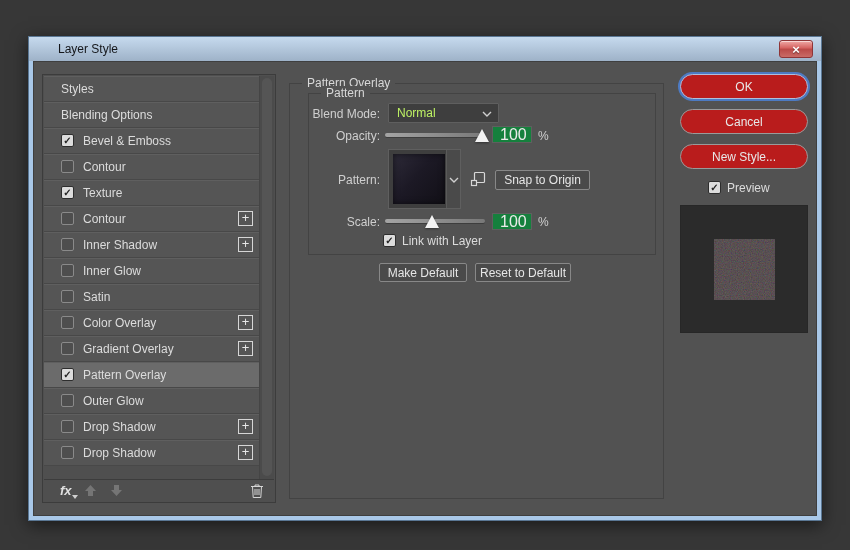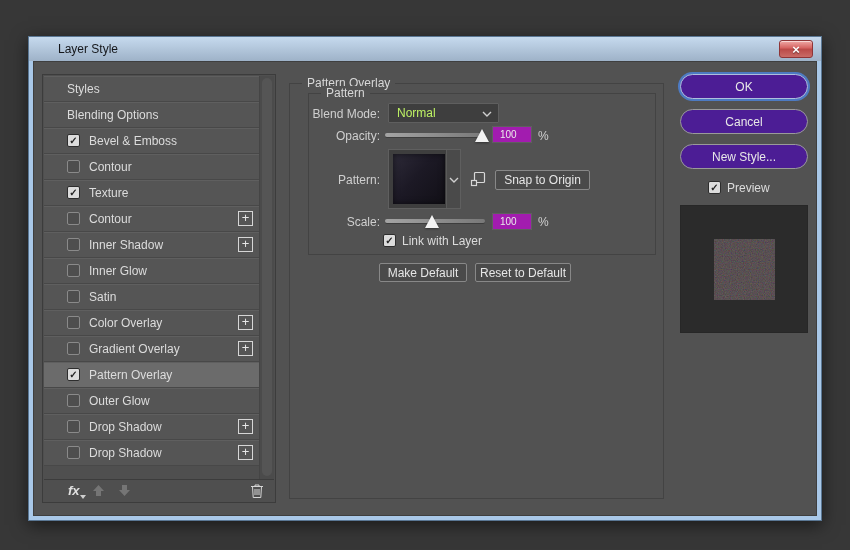--- a/index.html
+++ b/index.html
@@ -22,41 +22,41 @@
     text-shadow:0 1px 1px rgba(0,0,0,.45);}
   .body{position:absolute;left:4px;right:4px;top:24px;bottom:4px;
     background:#525252;border:1px solid #3f3f3f;}
 
   
   .sidebar{position:absolute;left:8px;top:12px;width:234px;height:429px;
     background:#4f4f4f;border:1px solid #3c3c3c;}
   .list{position:absolute;left:1px;top:1px;width:216px;}
   .row{position:relative;height:26px;display:flex;align-items:center;
     background:#555555;border-bottom:1px solid #484848;
-    box-shadow:inset 0 1px 0 #5f5f5f;padding-left:23px;cursor:pointer;}
+    box-shadow:inset 0 1px 0 #5f5f5f;padding-left:17px;cursor:pointer;}
   .row.selected{background:#6b6b6b;}
   .row.indent{}
   .row-label{font-size:12px;color:#dcdcdc;white-space:nowrap;}
   .cb{width:13px;height:13px;border-radius:2px;background:#4e4e4e;
     border:1px solid #8a8a8a;display:flex;align-items:center;justify-content:center;
     flex:0 0 13px;}
   .row .cb{margin-right:9px;}
   .cb.checked{background:#dcdcdc;border-color:#2d2d2d;}
   .tick{display:none;font-size:10px;font-weight:bold;color:#1f1f1f;line-height:1;}
   .cb.checked .tick{display:block;}
   .plus-btn{position:absolute;right:7px;top:5px;width:15px;height:15px;
     border:1px solid #d6d6d6;color:#e8e8e8;font-size:13px;line-height:12px;
     text-align:center;cursor:pointer;}
   .scrollbar{position:absolute;right:1px;top:1px;width:15px;height:404px;
     background:#4b4b4b;border-left:1px solid #454545;}
   .scroll-thumb{position:absolute;left:2px;top:2px;width:10px;height:398px;
     background:#555555;border-radius:5px;}
   .sidebar-footer{position:absolute;left:1px;right:1px;bottom:1px;height:22px;
     background:#4f4f4f;border-top:1px solid #3c3c3c;display:flex;align-items:center;}
-  .fx-btn{margin-left:24px;font-style:italic;font-weight:bold;font-size:13px;
+  .fx-btn{margin-left:16px;font-style:italic;font-weight:bold;font-size:13px;
     color:#e0e0e0;line-height:1;cursor:pointer;position:relative;}
   .fx-caret{position:absolute;right:-6px;bottom:-2px;width:0;height:0;
     border-left:3px solid transparent;border-right:3px solid transparent;
     border-top:4px solid #cfcfcf;}
   .arrow-btn{margin-left:11px;width:15px;height:15px;cursor:pointer;}
   .trash-btn{margin-left:auto;margin-right:10px;width:14px;height:16px;cursor:pointer;}
 
   
   .group-outer{position:absolute;left:255px;top:21px;width:375px;height:416px;
     border:1px solid #434343;}
@@ -72,41 +72,41 @@
     font-size:12px;line-height:18px;padding-left:8px;cursor:pointer;}
   .dd-chev{position:absolute;right:6px;top:7px;}
   .slider{position:absolute;width:100px;height:16px;}
   .sl-track{position:absolute;left:0;top:7px;width:100%;height:4px;border-radius:2px;
     background:linear-gradient(to right,#a4a4a4,#787878);
     box-shadow:0 1px 0 rgba(0,0,0,.25);}
   .sl-thumb{position:absolute;bottom:0;width:0;height:0;margin-left:-7px;
     border-left:7px solid transparent;border-right:7px solid transparent;
     border-bottom:13px solid #f2f2f2;cursor:pointer;
     filter:drop-shadow(0 1px 1px rgba(0,0,0,.4));}
-  .num-field{position:absolute;width:40px;height:17px;background:#a21caf;
-    border:1px solid #5f5f5f;color:#eaeaea;font-size:10px;line-height:15px;
+  .num-field{position:absolute;width:40px;height:17px;background:#15803d;
+    border:1px solid #5f5f5f;color:#eaeaea;font-size:16px;line-height:15px;
     padding-left:7px;}
   .unit{position:absolute;font-size:12px;color:#cfcfcf;}
   .swatch{position:absolute;left:354px;top:87px;width:73px;height:60px;
     background:#3e3e3e;border:1px solid #5f5f5f;cursor:pointer;}
   .swatch-thumb{position:absolute;left:4px;top:4px;width:52px;height:50px;
     background:linear-gradient(130deg,#2d2a38 0%,#1c1925 45%,#121017 100%);
     box-shadow:inset 0 0 6px rgba(0,0,0,.6);}
   .swatch-dd{position:absolute;right:0;top:0;width:14px;height:100%;
     background:#4a4a4a;border-left:1px solid #5a5a5a;}
   .swatch-dd svg{position:absolute;left:2px;top:27px;}
   .mini-icon{position:absolute;left:436px;top:109px;width:16px;height:16px;cursor:pointer;}
   .btn{position:absolute;background:#4a4a4a;border:1px solid #888888;border-radius:2px;
     color:#e6e6e6;font-size:12px;display:flex;align-items:center;justify-content:center;
     cursor:pointer;}
   .cb-label{position:absolute;font-size:12px;color:#dcdcdc;}
 
   
   .pill{position:absolute;left:646px;width:128px;height:25px;border-radius:13px;
-    background:#4c1d95;border:1px solid #9a9a9a;color:#e8e8e8;font-size:12px;
+    background:#b91c1c;border:1px solid #9a9a9a;color:#e8e8e8;font-size:12px;
     display:flex;align-items:center;justify-content:center;cursor:pointer;}
   .pill.ok{border:1px solid #aebfdd;box-shadow:0 0 0 2px #4d7ac2;}
   .preview-box{position:absolute;left:646px;top:143px;width:128px;height:128px;
     background:#2b2b2b;border:1px solid #272727;}
   .preview-box svg{position:absolute;left:33px;top:33px;}
 </style>
 </head>
 <body>
 
 <div class="dialog">

